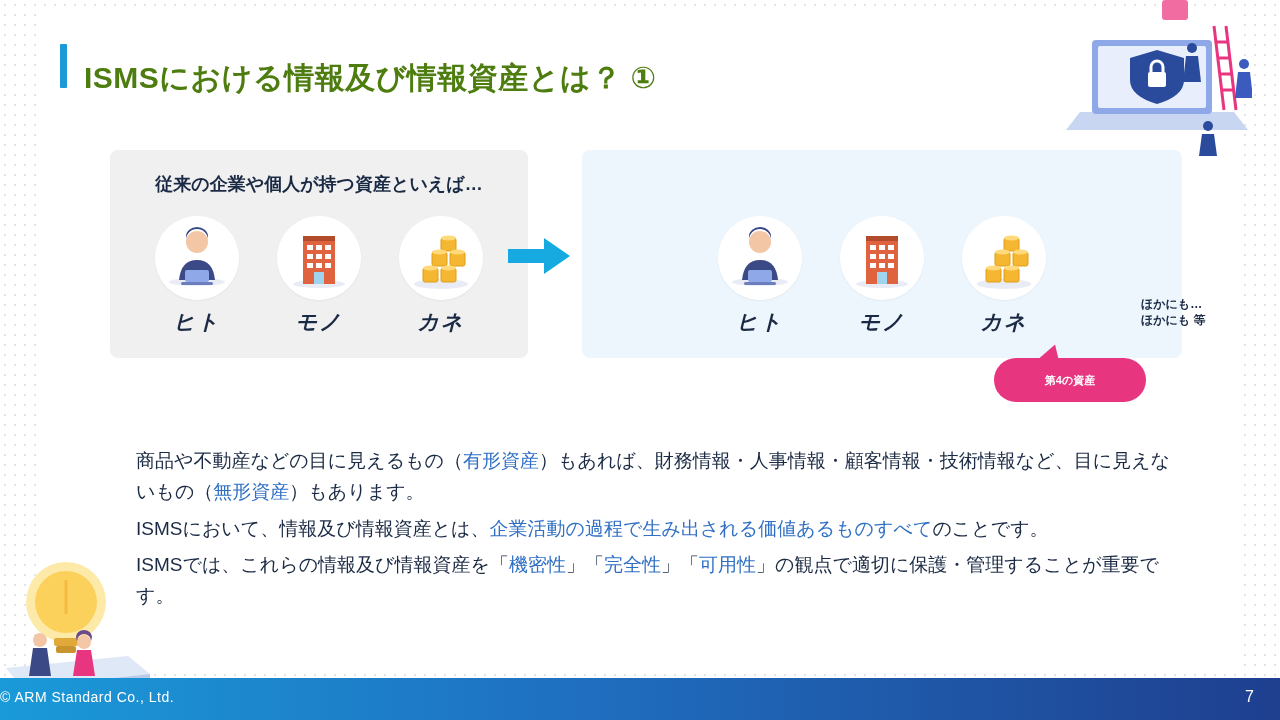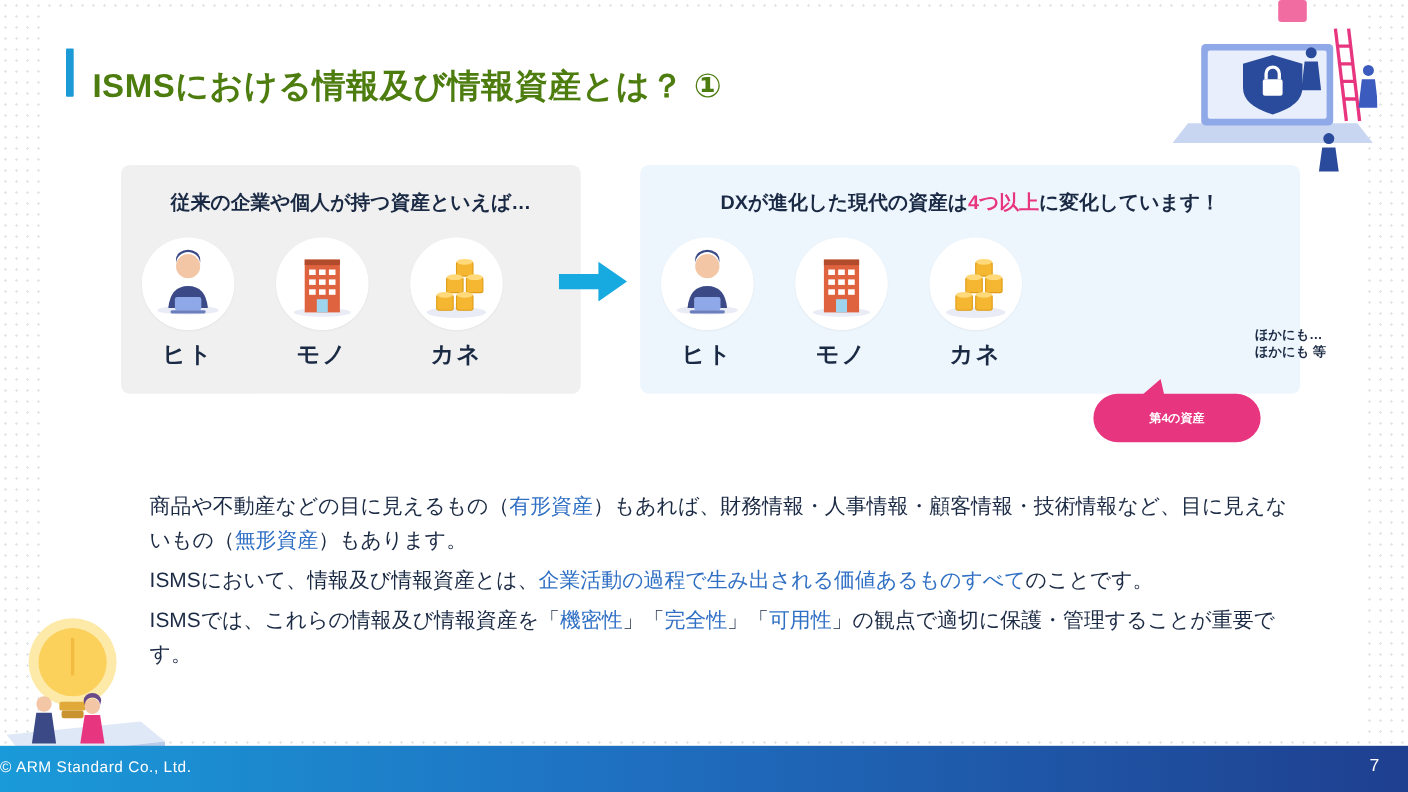--- a/index.html
+++ b/index.html
@@ -97,21 +97,22 @@
   }
   .hl-pink {
     color: #e8357f;
   }
   .items {
     position: absolute;
     top: 66px;
     left: 0;
     width: 100%;
     display: flex;
-    justify-content: flex-start;
+    justify-content: center;
+    font-style: italic;
   }
   .item {
     width: 122px;
     text-align: center;
     position: relative;
   }
   .circle {
     width: 84px;
     height: 84px;
     border-radius: 50%;
@@ -340,23 +341,20 @@
       </div>
 
     </div>
   </div>
 
   <svg class="arrow" viewBox="0 0 62 36">
     <path d="M0 11 L36 11 L36 0 L62 18 L36 36 L36 25 L0 25 Z" fill="#16aae0"></path>
   </svg>
 
   <div class="panel panel-right">
-    <div class="panel-head">
-      <span>DXが進化した現代の資産は</span><span class="hl-pink">4つ以上</span><span>に変化しています！</span>
-    </div>
     <div class="items">
 
       <div class="item">
         <div class="circle">
           <svg viewBox="0 0 84 84" width="84" height="84">
             <circle cx="42" cy="42" r="42" fill="#ffffff"></circle>
             <ellipse cx="42" cy="66" rx="28" ry="4" fill="#e9ecf4"></ellipse>
             <circle cx="42" cy="26" r="11" fill="#f3c6a6"></circle>
             <path d="M31 24 a11 11 0 0 1 22 0 l0 -4 a11 9 0 0 0 -22 0 z" fill="#3b4a86"></path>
             <path d="M24 64 q2 -20 18 -20 q16 0 18 20 z" fill="#3b4a86"></path>

